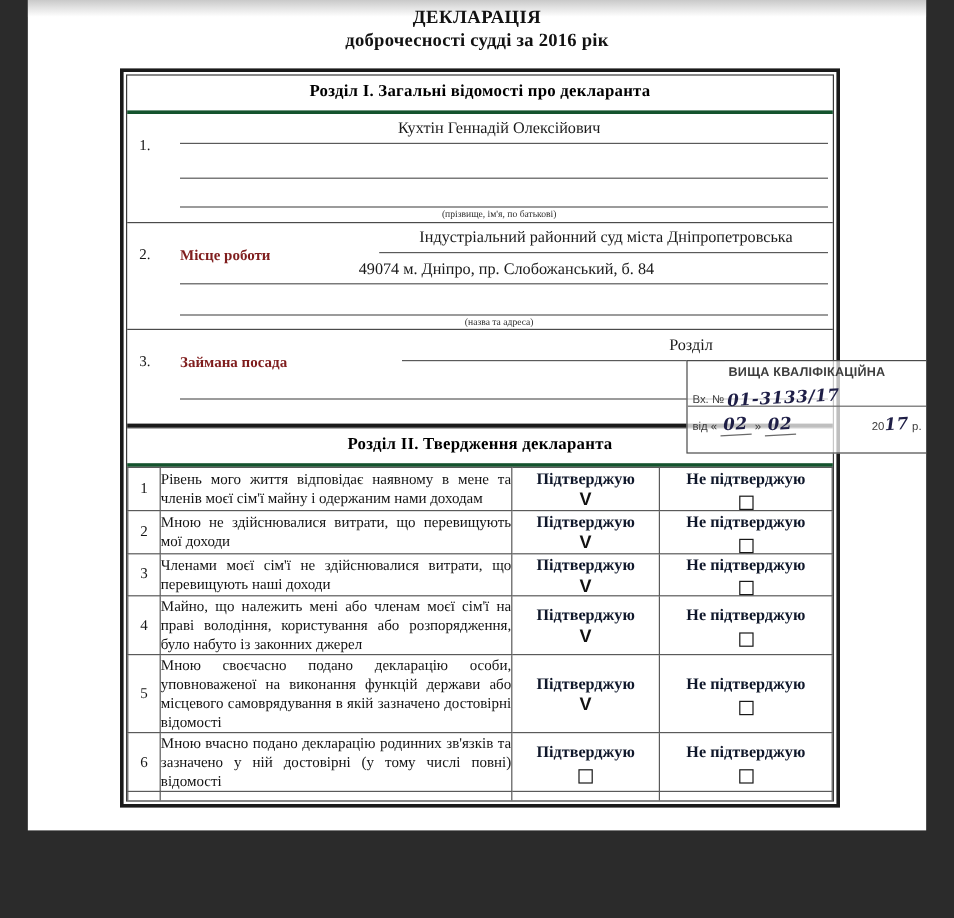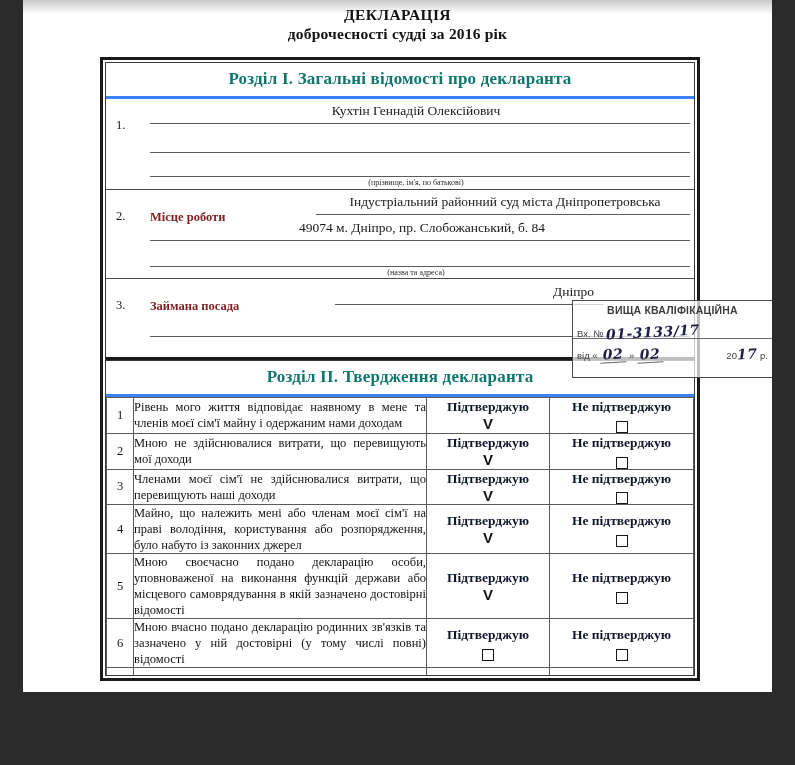--- a/index.html
+++ b/index.html
@@ -83,26 +83,26 @@
     z-index: 3;
     box-sizing: border-box;
   }
   #doc-frame-inner {
     border: 1px solid #3a3a3a;
     margin: 2px;
   }
 
   .section-head {
     text-align: center;
-    font-size: 17px;
-    font-weight: bold;
-    color: #0f766e;
+    font-size: 14px;
+    font-weight: bold;
+    color: #000000;
     padding: 6px 0 7px 0;
     letter-spacing: 0.2px;
-    border-bottom: 3px solid #3b82f6;
+    border-bottom: 3px solid #14532d;
   }
   #section-2-head {
     border-top: 1px solid #3a3a3a;
   }
 
   
   .info-row {
     display: flex;
     border-bottom: 1px solid #4a4a4a;
     position: relative;
@@ -350,21 +350,21 @@
           <div class="fill-line ln2"></div>
           <div class="fill-line ln3"></div>
           <div class="caption" id="work-caption">(назва та адреса)</div>
         </div>
       </div>
 
       <div class="info-row last-info" id="row-post">
         <div class="info-num">3.</div>
         <div class="info-body">
           <div class="info-label" style="left:12px;">Займана посада</div>
-          <div class="fill-value" id="post-value">Дніпро</div>
+          <div class="fill-value" id="post-value">Розділ</div>
           <div class="fill-line ln1"></div>
           <div class="fill-line ln2"></div>
         </div>
       </div>
 
       <div class="section-head" id="section-2-head">Розділ II. Твердження декларанта</div>
 
       <table id="statements-table">
         <tbody>
           <tr>

